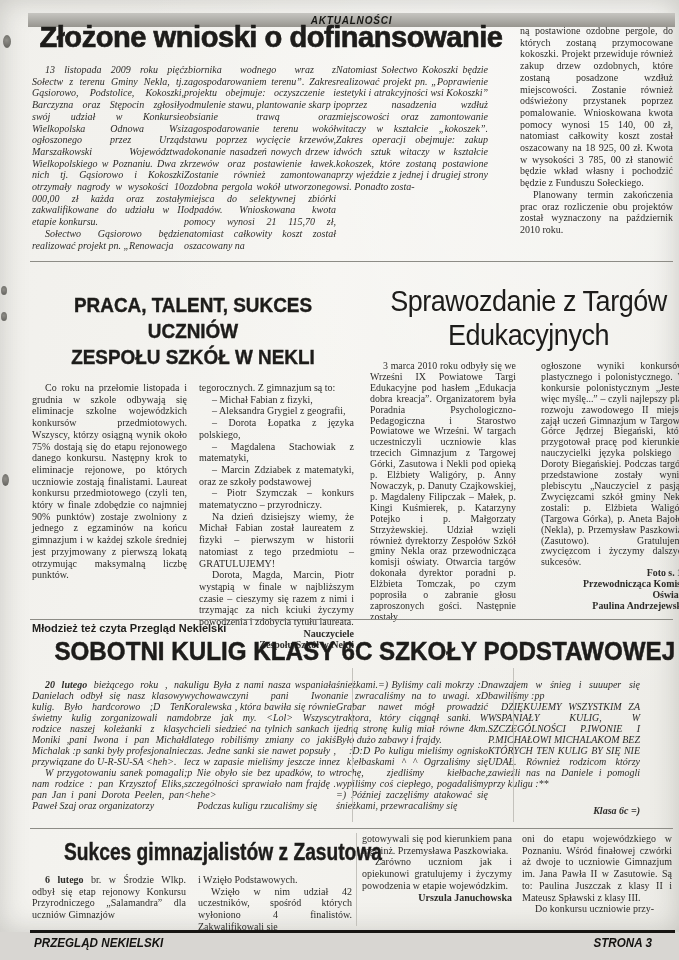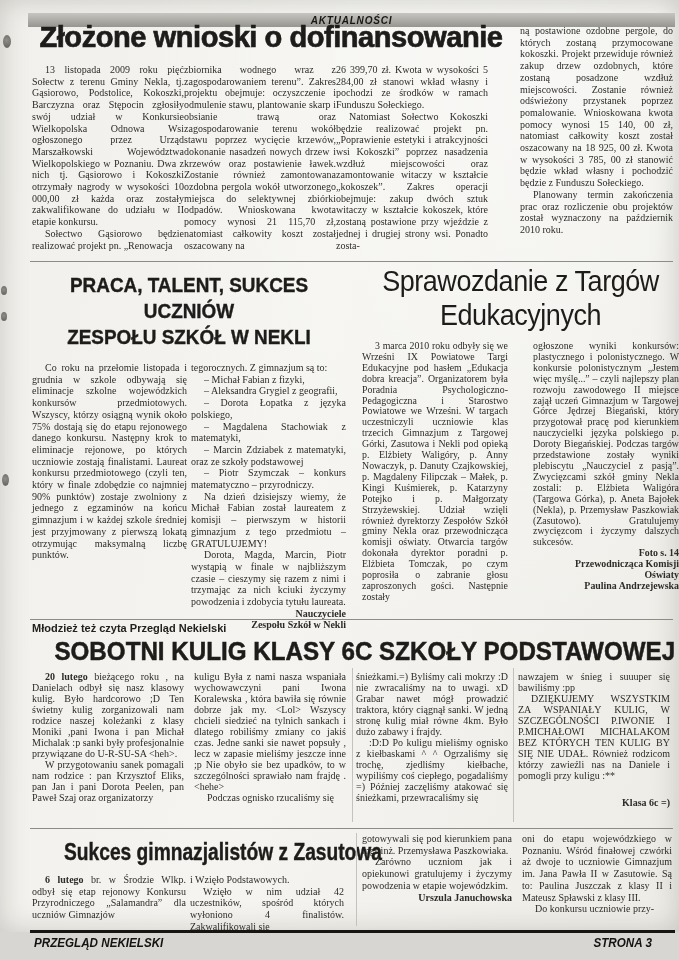--- a/index.html
+++ b/index.html
@@ -39,43 +39,43 @@
     -webkit-text-stroke:.5px #1d1c1a;transform:scaleX(.93);white-space:nowrap;margin-top:2px;}
   .h2-zasu{font-size:24px;line-height:30px;font-weight:700;text-align:center;
     -webkit-text-stroke:.4px #1d1c1a;transform:scaleX(.8);white-space:nowrap;margin-top:4px;}
   
   .hrule{position:absolute;left:30px;width:643px;height:1px;background:#8d8c86;}
   .vrule{width:1px;background:#9a9892;}
   .vrule-abs{position:absolute;width:1px;background:#c4c2bc;}
   
   .art1{position:absolute;left:32px;top:18px;width:641px;display:flex;gap:10px;}
   .art1-left{width:478px;}
-  .art1-cols{display:flex;gap:0;margin-top:8px;}
+  .art1-cols{display:flex;gap:0;margin-top:8px;font-style:italic;}
   .art1-cols .col{width:152px;}
   .art1-right{width:153px;padding-top:7px;}
   
-  .mid{position:absolute;left:32px;top:260px;width:641px;display:flex;}
+  .mid{position:absolute;left:32px;top:280px;width:641px;display:flex;}
   .mid-left{width:322px;}
-  .mid-left-cols{display:flex;gap:4px;margin-top:12px;}
+  .mid-left-cols{display:flex;gap:12px;margin-top:12px;}
   .mid-left-cols .col{width:155px;}
   .mid .vrule{margin:4px 8px 6px 8px;height:346px;}
   .mid-right{flex:1;}
   .mid-right-cols{display:flex;gap:25px;margin-top:9px;}
   .mid-right-cols .col{width:146px;font-size:9.9px;line-height:10.9px;}
   .foto{font-weight:bold;text-align:right;}
   
   .kulig{position:absolute;left:32px;top:622px;width:641px;}
   .kicker{font-family:"Liberation Sans",sans-serif;font-weight:bold;font-size:11px;color:#22211e;}
-  .kulig-cols{display:flex;gap:10px;margin-top:5px;}
+  .kulig-cols{display:flex;margin-top:13px;font-style:italic;}
   .kulig-cols .col{width:152px;font-size:10px;line-height:11px;}
   .kulig-sig{margin-top:16px;}
   
   .zasu{position:absolute;left:32px;top:833px;width:641px;display:flex;gap:10px;}
   .zasu-left{width:320px;}
-  .zasu-left-cols{display:flex;gap:4px;margin-top:7px;}
+  .zasu-left-cols{display:flex;gap:12px;margin-top:7px;}
   .zasu-left-cols .col{width:154px;}
   .zasu-right{flex:1;display:flex;gap:10px;}
   .zasu-right .col{width:150px;}
   
   .footrule{position:absolute;left:30px;top:930px;width:645px;height:3px;background:#161512;}
   .footer{position:absolute;left:34px;top:936px;width:637px;display:flex;
     justify-content:space-between;font-family:"Liberation Sans",sans-serif;
     font-style:italic;font-weight:bold;font-size:12px;color:#141311;transform:scaleX(.97);transform-origin:0 0;}
 </style>
 </head>
@@ -97,21 +97,20 @@
       <h1 class="h1-main">Złożone wnioski o dofinansowanie</h1>
       <div class="art1-cols">
         <div class="col">
             <p>13 listopada 2009 roku pięć Sołectw z terenu Gminy Nekla, tj. Gąsiorowo, Podstolice, Kokoszki, Barczyzna oraz Stępocin zgłosiły swój udział w Konkursie Wielkopolska Odnowa Wsi ogłoszonego przez Urząd Marszałkowski Województwa Wielkopolskiego w Poznaniu. Dwa z nich tj. Gąsiorowo i Kokoszki otrzymały nagrody w wysokości 10 000,00 zł każda oraz zostały zakwalifikowane do udziału w II etapie konkursu.</p>
             <p>Sołectwo Gąsiorowo będzie realizować projekt pn. „Renowacja</p>
           </div>
         <div class="col cont">
             <p>zbiornika wodnego wraz z zagospodarowaniem terenu”. Zakres projektu obejmuje: oczyszczenie i odmulenie stawu, plantowanie skarp i obsianie trawą oraz zagospodarowanie terenu wokół stawu poprzez wycięcie krzewów, dokonanie nasadzeń nowych drzew i krzewów oraz postawienie ławek. Zostanie również zamontowana ozdobna pergola wokół utworzonego miejsca do selektywnej zbiórki odpadów. Wnioskowana kwota pomocy wynosi 21 115,70 zł, natomiast całkowity koszt został oszacowany na</p>
           </div>
         <div class="col cont">
-            <p>26 399,70 zł. Kwota w wysokości 5 284,00 zł stanowi wkład własny i pochodzi ze środków w ramach Funduszu Sołeckiego.</p>
             <p>Natomiast Sołectwo Kokoszki będzie realizować projekt pn. „Poprawienie estetyki i atrakcyjności wsi Kokoszki” poprzez nasadzenia wzdłuż miejscowości oraz zamontowanie witaczy w kształcie „kokoszek”. Zakres operacji obejmuje: zakup dwóch sztuk witaczy w kształcie kokoszek, które zostaną postawione przy wjeździe z jednej i drugiej strony wsi. Ponadto zosta-</p>
           </div>
       </div>
     </div>
     <div class="col cont art1-right">
         <p>ną postawione ozdobne pergole, do których zostaną przymocowane kokoszki. Projekt przewiduje również zakup drzew ozdobnych, które zostaną posadzone wzdłuż miejscowości. Zostanie również odświeżony przystanek poprzez pomalowanie. Wnioskowana kwota pomocy wynosi 15 140, 00 zł, natomiast całkowity koszt został oszacowany na 18 925, 00 zł. Kwota w wysokości 3 785, 00 zł stanowić będzie wkład własny i pochodzić będzie z Funduszu Sołeckiego.</p>
         <p>Planowany termin zakończenia prac oraz rozliczenie obu projektów został wyznaczony na październik 2010 roku.</p>
       </div>
   </section>
 
@@ -127,21 +126,21 @@
           </div>
         <div class="col cont">
           <div class="cont">
               <p>tegorocznych. Z gimnazjum są to:</p>
               <p>– Michał Fabian z fizyki,</p>
               <p>– Aleksandra Grygiel z geografii,</p>
               <p>– Dorota Łopatka z języka polskiego,</p>
               <p>– Magdalena Stachowiak z matematyki,</p>
               <p>– Marcin Zdziabek z matematyki, oraz ze szkoły podstawowej</p>
               <p>– Piotr Szymczak – konkurs matematyczno – przyrodniczy.</p>
-              <p>Na dzień dzisiejszy wiemy, że Michał Fabian został laureatem z komisji – pierwszym w historii gimnazjum z tego przedmiotu – GRATULUJEMY!</p>
+              <p>Na dzień dzisiejszy wiemy, że Michał Fabian został laureatem z fizyki – pierwszym w historii natomiast z tego przedmiotu – GRATULUJEMY!</p>
               <p>Dorota, Magda, Marcin, Piotr wystąpią w finale w najbliższym czasie – cieszymy się razem z nimi i trzymając za nich kciuki życzymy powodzenia i zdobycia tytułu laureata.</p>
             </div>
           <div class="sig">
               <p>Nauczyciele</p>
               <p>Zespołu Szkół w Nekli</p>
             </div>
         </div>
       </div>
     </div>
     <div class="vrule"></div>
@@ -174,21 +173,21 @@
     <h2 class="h2-kulig">SOBOTNI KULIG KLASY 6C SZKOŁY PODSTAWOWEJ W NEKLI</h2>
     <div class="kulig-cols">
       <div class="col">
         <p><b class="lead-b">20 lutego</b><span> bieżącego roku , na Danielach odbył się nasz klasowy kulig. Było hardcorowo ;D Ten świetny kulig zorganizowali nam rodzice naszej koleżanki z klasy Moniki ,pani Iwona i pan Michał Michalak :p sanki były profesjonalnie przywiązane do U-R-SU-SA &lt;heh&gt;.</span></p>
         <div>
             <p>W przygotowaniu sanek pomagali nam rodzice : pan Krzysztof Eliks, pan Jan i pani Dorota Peelen, pan Paweł Szaj oraz organizatorzy</p>
           </div>
       </div>
       <div class="col cont">
           <p>kuligu Była z nami nasza wspaniała wychowawczyni pani Iwona Koralewska , która bawiła się równie dobrze jak my. &lt;Lol&gt; Wszyscy chcieli siedzieć na tylnich sankach i dlatego robiliśmy zmiany co jakiś czas. Jedne sanki sie nawet popsuły , lecz w zapasie mieliśmy jeszcze inne ;p Nie obyło sie bez upadków, to w szczególności sprawiało nam frajdę . &lt;hehe&gt;</p>
-          <p>Podczas ognisko rzucaliśmy się</p>
+          <p>Podczas kuligu rzucaliśmy się</p>
         </div>
       <div class="col cont">
           <p>śnieżkami.=) Byliśmy cali mokrzy :D nie zwracaliśmy na to uwagi. xD Grabar nawet mógł prowadzić traktora, który ciągnął sanki. W jedną stronę kulig miał równe 4km. Było dużo zabawy i frajdy.</p>
           <p>:D:D Po kuligu mieliśmy ognisko z kiełbaskami ^ ^ Ogrzaliśmy się trochę, zjedliśmy kiełbache, wypiliśmy coś ciepłego, pogadaliśmy =) Później zaczęliśmy atakować się śnieżkami, przewracaliśmy się</p>
         </div>
       <div class="col cont">
         <div class="cont">
             <p>nawzajem w śnieg i suuuper się bawiliśmy :pp</p>
             <p>DZIĘKUJEMY WSZYSTKIM ZA WSPANIAŁY KULIG, W SZCZEGÓLNOŚCI P.IWONIE I P.MICHAŁOWI MICHALAKOM BEZ KTÓRYCH TEN KULIG BY SIĘ NIE UDAŁ. Również rodzicom którzy zawieźli nas na Daniele i pomogli przy kuligu :**</p>
           </div>

